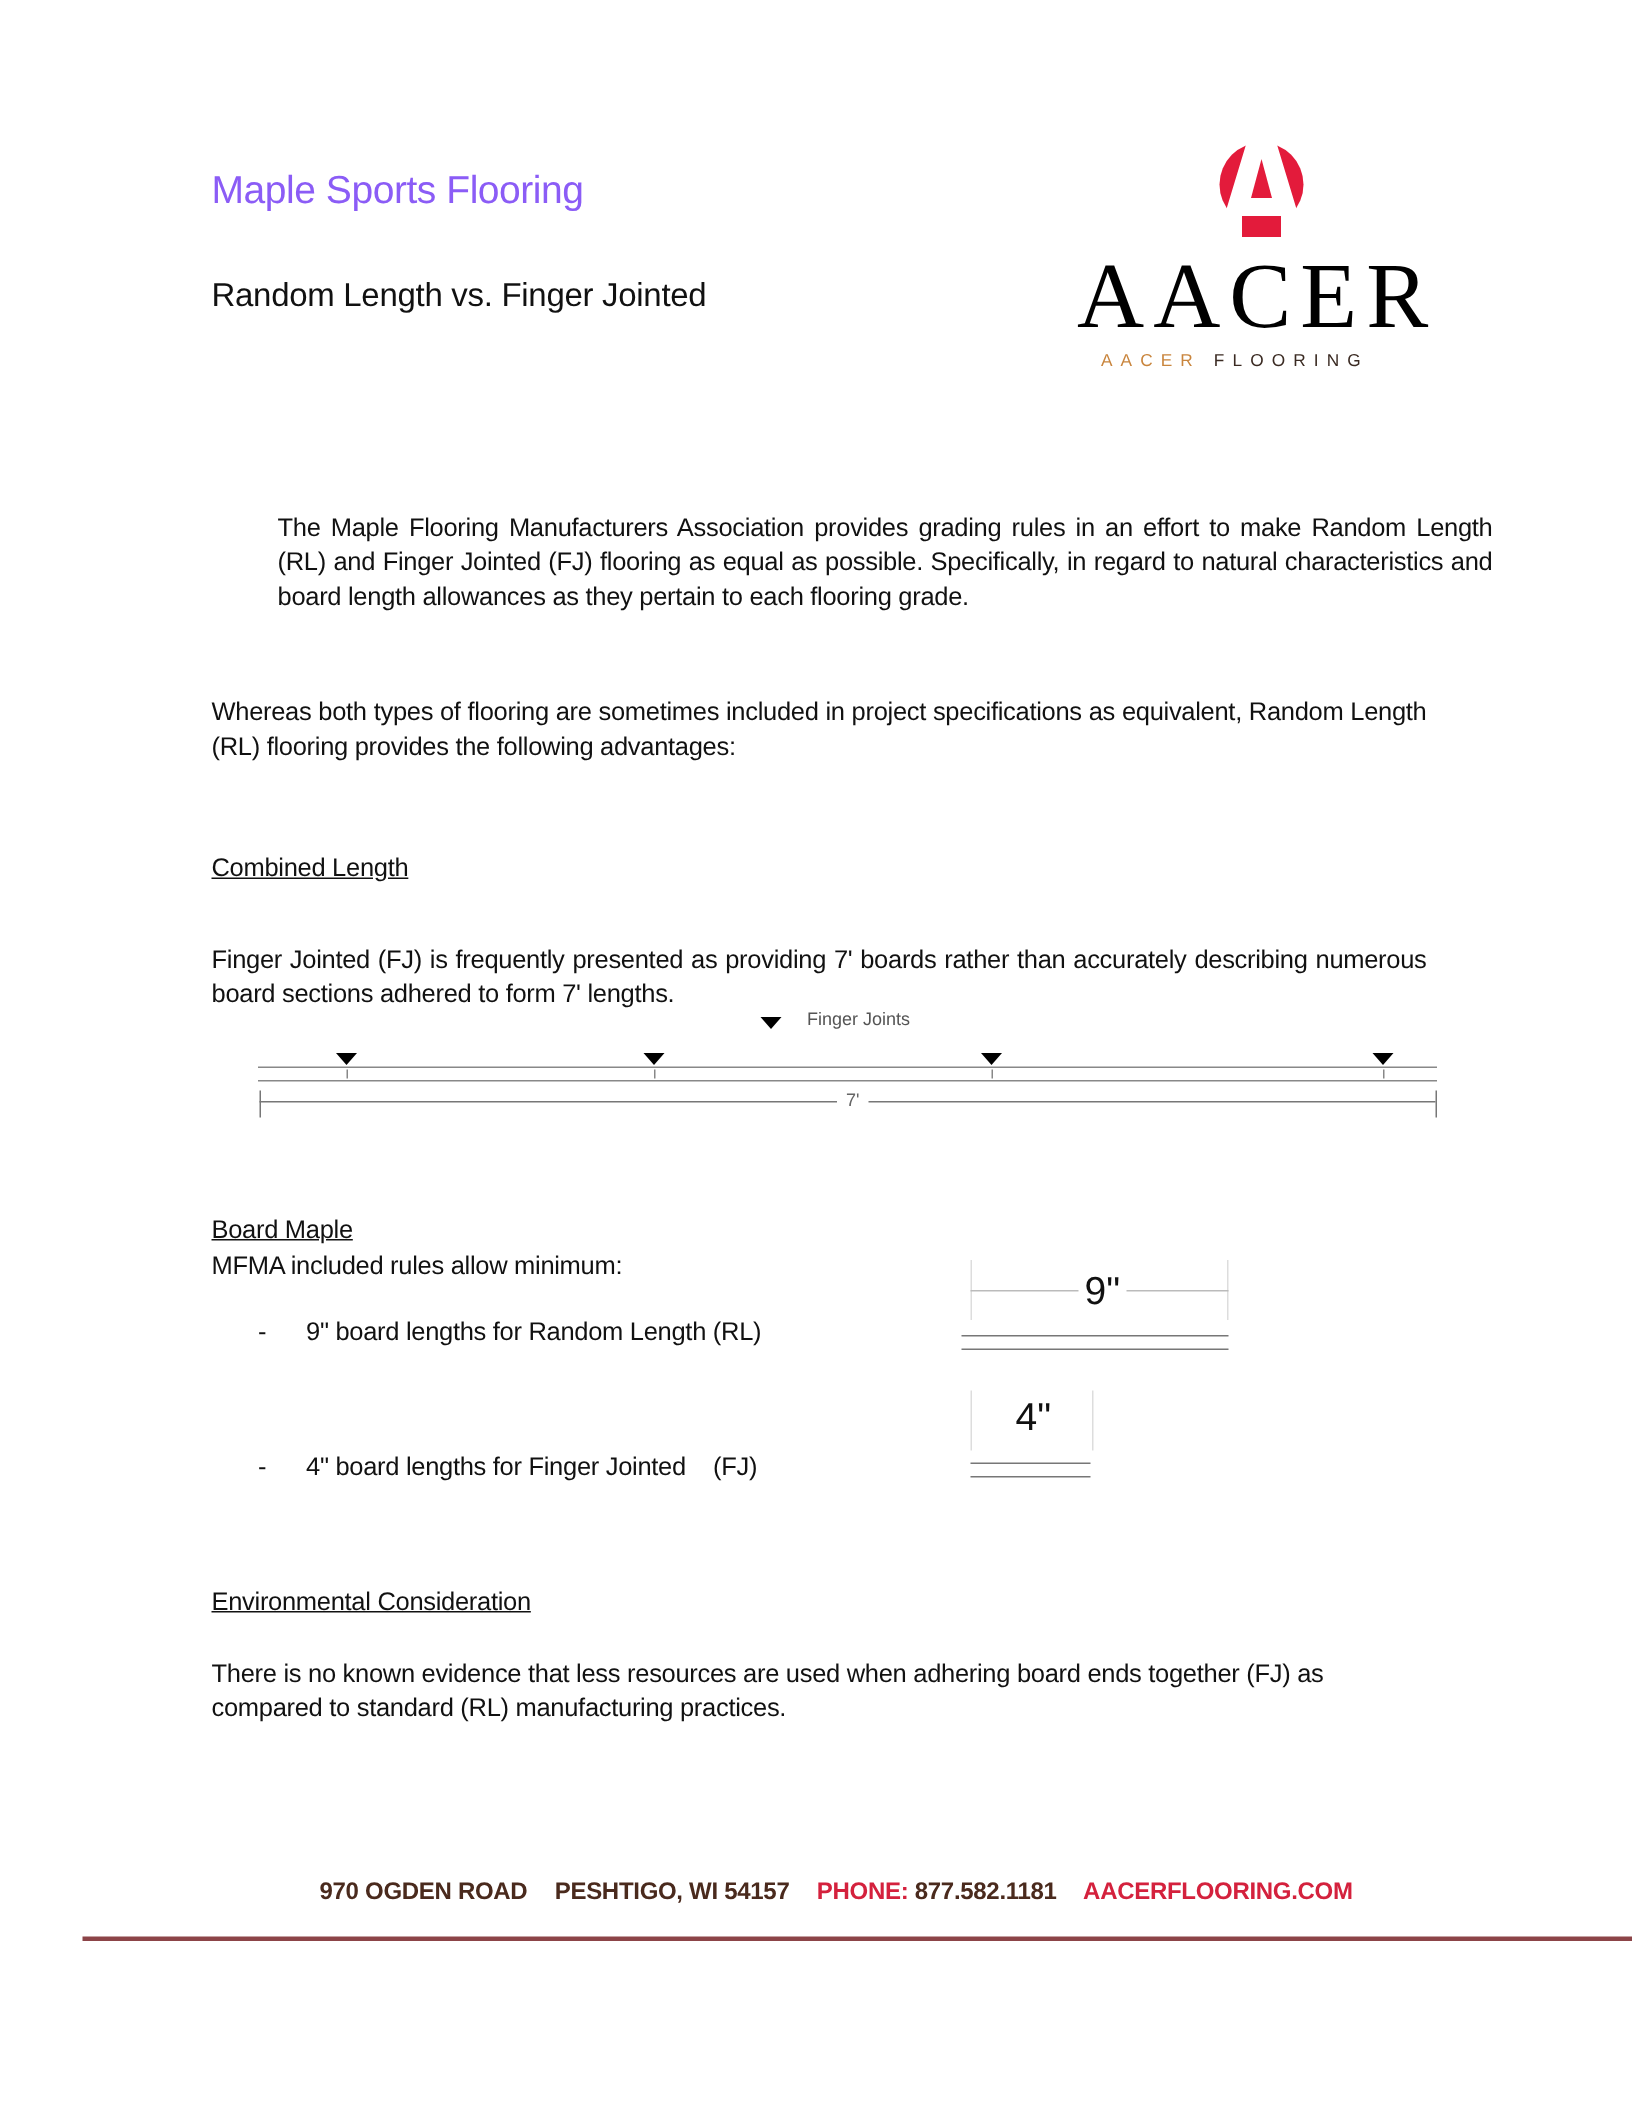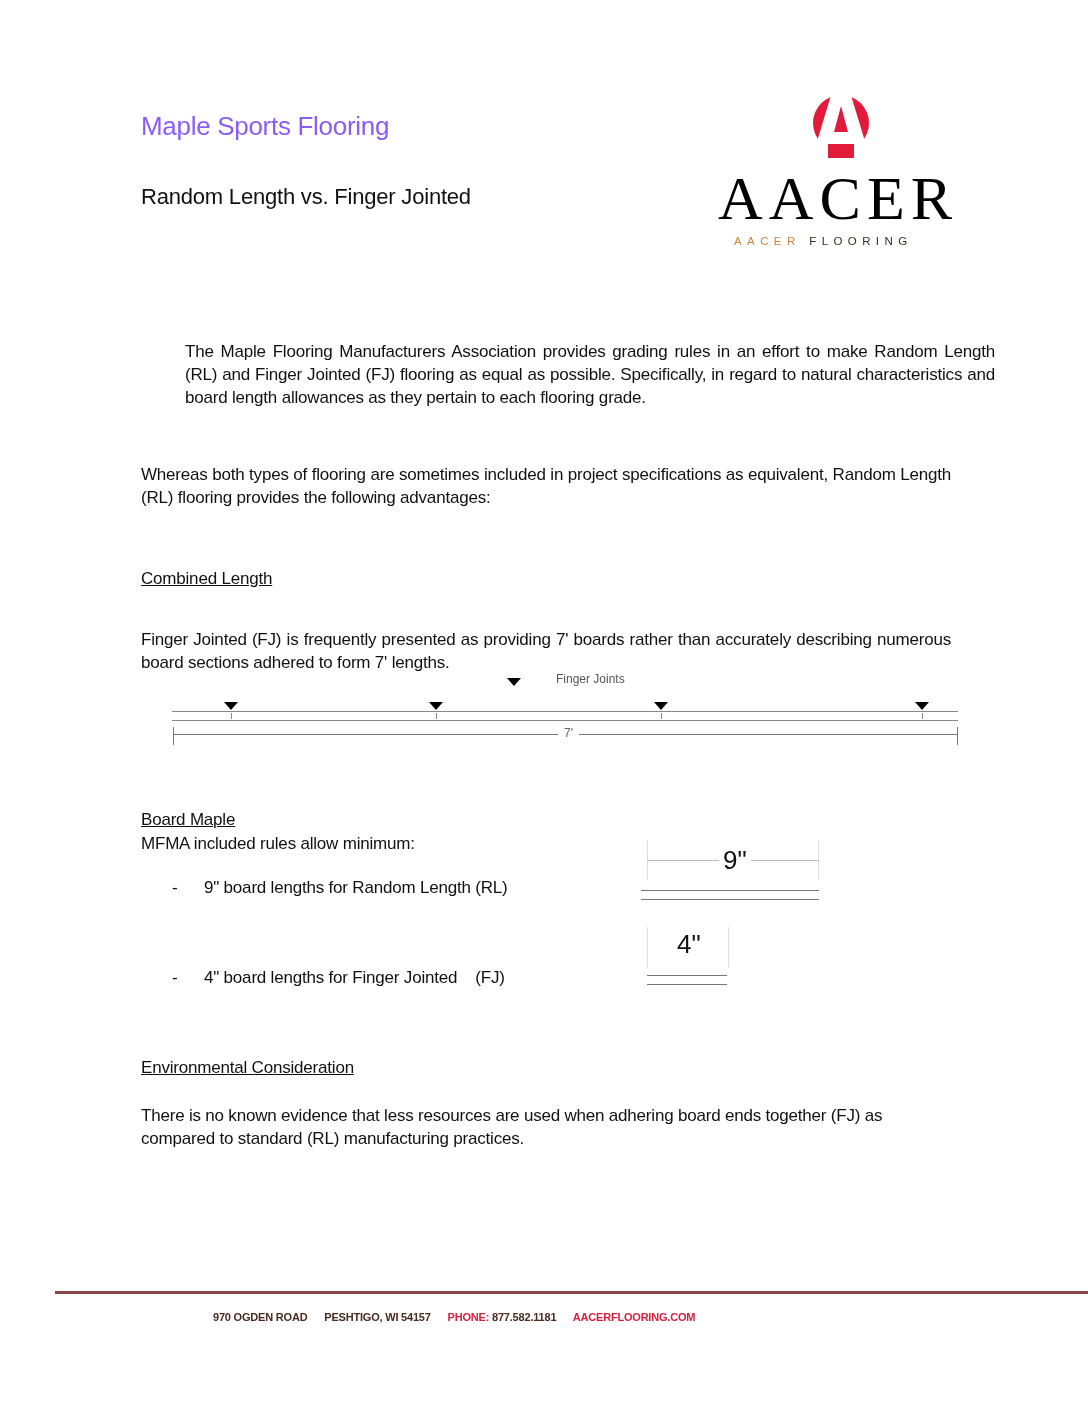--- a/index.html
+++ b/index.html
@@ -17,42 +17,42 @@
               letter-spacing: 5.4px; line-height: 14px; white-space: nowrap; }
   .logo-tag .sports { color: #c9853d; }
   .logo-tag .flooring { color: #3a2a22; }
 
   .para { left: 141px; width: 810px; font-size: 17px; line-height: 23px; text-align: justify;
           letter-spacing: -0.2px; color: #111; }
   .para-last-left { text-align: left; }
   .heading { left: 141px; font-size: 17px; text-decoration: underline; color: #111; letter-spacing: -0.2px; }
 
   .diagram { left: 160px; top: 668px; width: 810px; height: 90px; }
-  .legend { position: absolute; left: 346px; top: 4px; font-size: 12px; color: #555; margin-left: 18px; }
+  .legend { position: absolute; left: 346px; top: 4px; font-size: 12px; color: #555; }
   .tri { width: 0; height: 0; border-left: 7px solid transparent; border-right: 7px solid transparent;
          border-top: 8px solid #000; position: absolute; }
   .board { position: absolute; left: 12px; top: 43px; width: 786px; height: 8px;
            border-top: 1px solid #888; border-bottom: 1px solid #888; }
   .joint { position: absolute; top: 45px; width: 4px; height: 6px; border-left: 1px solid #888; }
   .dim-line { position: absolute; left: 13px; top: 66px; width: 784px; height: 1px; background: #777; }
   .dim-tick { position: absolute; top: 59px; width: 1px; height: 18px; background: #777; }
   .dim-label { position: absolute; left: 398px; top: 58px; font-size: 12px; color: #666; background: #fff; padding: 0 6px; }
 
   .bullet { left: 172px; font-size: 17px; color: #111; letter-spacing: -0.2px; }
   .bullet .dash { display: inline-block; width: 32px; }
 
   .nine { left: 647px; top: 840px; width: 172px; height: 66px; }
   .four { left: 647px; top: 927px; width: 82px; height: 66px; }
   .big-lbl { position: absolute; font-size: 26px; color: #111; background: #fff; padding: 0 4px; }
   .vguide { position: absolute; width: 1px; background: #ddd; }
   .hguide { position: absolute; height: 1px; background: #bbb; }
   .sboard { position: absolute; height: 8px; border-top: 1px solid #777; border-bottom: 1px solid #777; }
 
   .footer-rule { left: 55px; top: 1291px; width: 1033px; height: 3px; background: #8c4448; }
-  .footer { left: 213px; top: 1311px; font-size: 11px; font-weight: bold; letter-spacing: -0.2px; white-space: nowrap; text-align: center; }
+  .footer { left: 213px; top: 1253px; font-size: 16px; font-weight: bold; letter-spacing: -0.2px; white-space: nowrap; text-align: center; }
   .footer .addr { color: #4a2a1d; }
   .footer .red { color: #d4213d; }
   .footer .sp { display: inline-block; width: 14px; }
 </style>
 </head>
 <body>
 
 <div class="abs title">Maple Sports Flooring</div>
 <div class="abs subtitle">Random Length vs. Finger Jointed</div>
 

